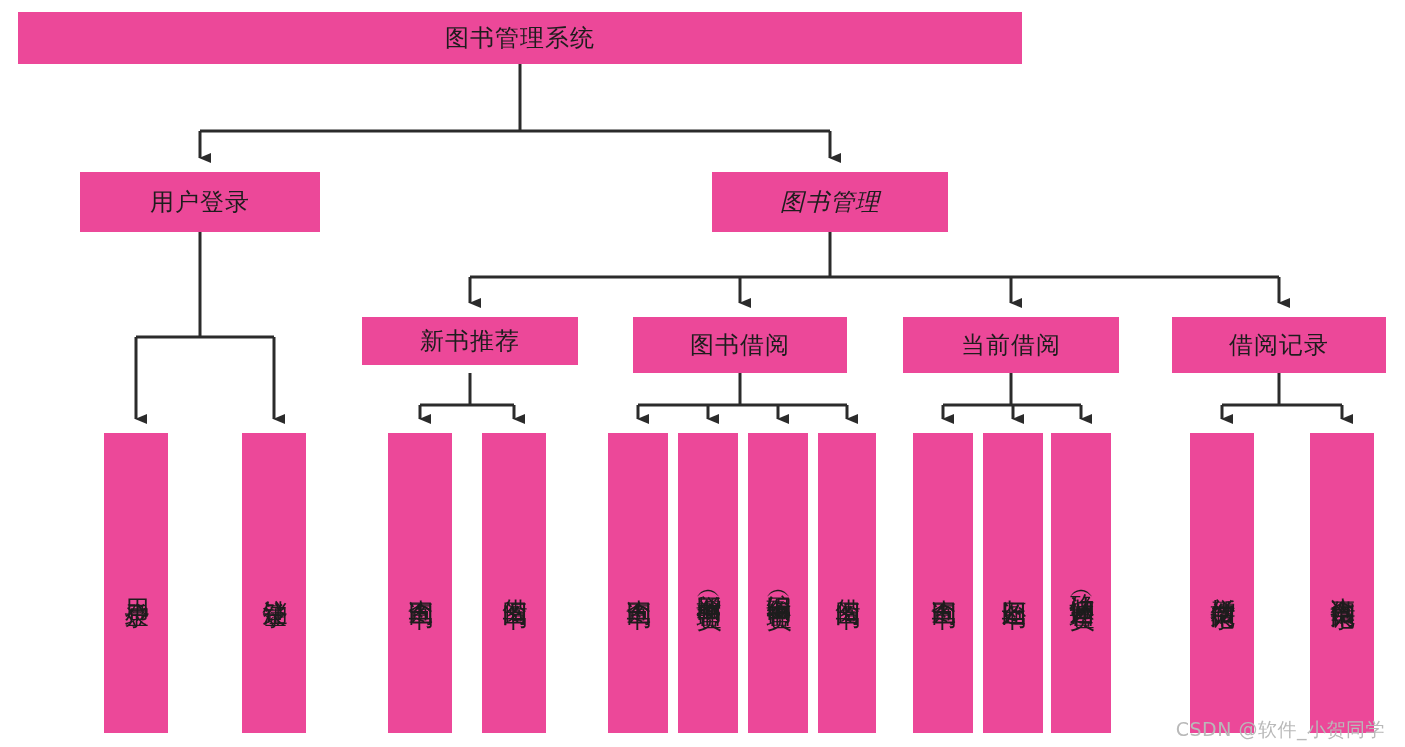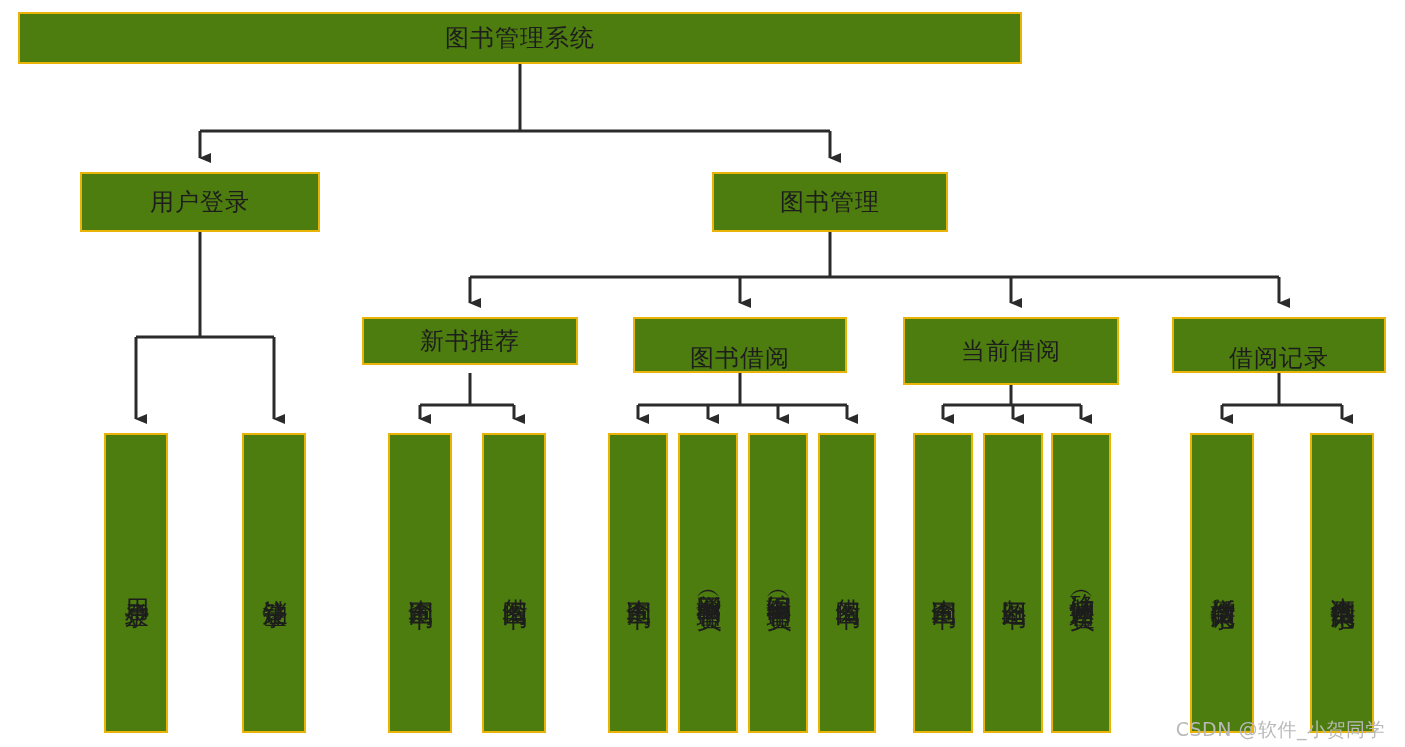--- a/index.html
+++ b/index.html
@@ -20,22 +20,22 @@
     position: absolute;
     left: 0;
     top: 0;
     width: 1405px;
     height: 747px;
     pointer-events: none;
   }
   .node {
     position: absolute;
     box-sizing: border-box;
-    background: #4d7c0f;
-    border: 2px solid #eab308;
+    background: #ec4899;
+    border: 2px solid #ec4899;
     display: flex;
     align-items: center;
     justify-content: center;
     color: #1d1d1d;
   }
   .node.horiz {
     font-size: 24px;
     letter-spacing: 1px;
     line-height: 1.1;
   }
@@ -119,34 +119,34 @@
     </g>
   </svg>
 
   <div class="node horiz" style="left:18px; top:12px; width:1004px; height:52px;">
     <span>图书管理系统</span>
   </div>
 
   <div class="node horiz" style="left:80px; top:172px; width:240px; height:60px;">
     <span>用户登录</span>
   </div>
-  <div class="node horiz" style="left:712px; top:172px; width:236px; height:60px;">
+  <div class="node horiz" style="left:712px; top:172px; width:236px; height:60px;font-style:italic;">
     <span>图书管理</span>
   </div>
 
   <div class="node horiz" style="left:362px; top:317px; width:216px; height:48px;">
     <span>新书推荐</span>
   </div>
-  <div class="node horiz" style="left:633px; top:317px; width:214px; height:56px;align-items:flex-end;">
+  <div class="node horiz" style="left:633px; top:317px; width:214px; height:56px;">
     <span>图书借阅</span>
   </div>
-  <div class="node horiz" style="left:903px; top:317px; width:216px; height:68px;">
+  <div class="node horiz" style="left:903px; top:317px; width:216px; height:56px;">
     <span>当前借阅</span>
   </div>
-  <div class="node horiz" style="left:1172px; top:317px; width:214px; height:56px;align-items:flex-end;">
+  <div class="node horiz" style="left:1172px; top:317px; width:214px; height:56px;">
     <span>借阅记录</span>
   </div>
 
   <div class="node vert" style="left:104px; top:433px; width:64px; height:300px;">
     <span class="vtext">用户登录</span>
   </div>
   <div class="node vert" style="left:242px; top:433px; width:64px; height:300px;">
     <span class="vtext">注销登录</span>
   </div>
 

